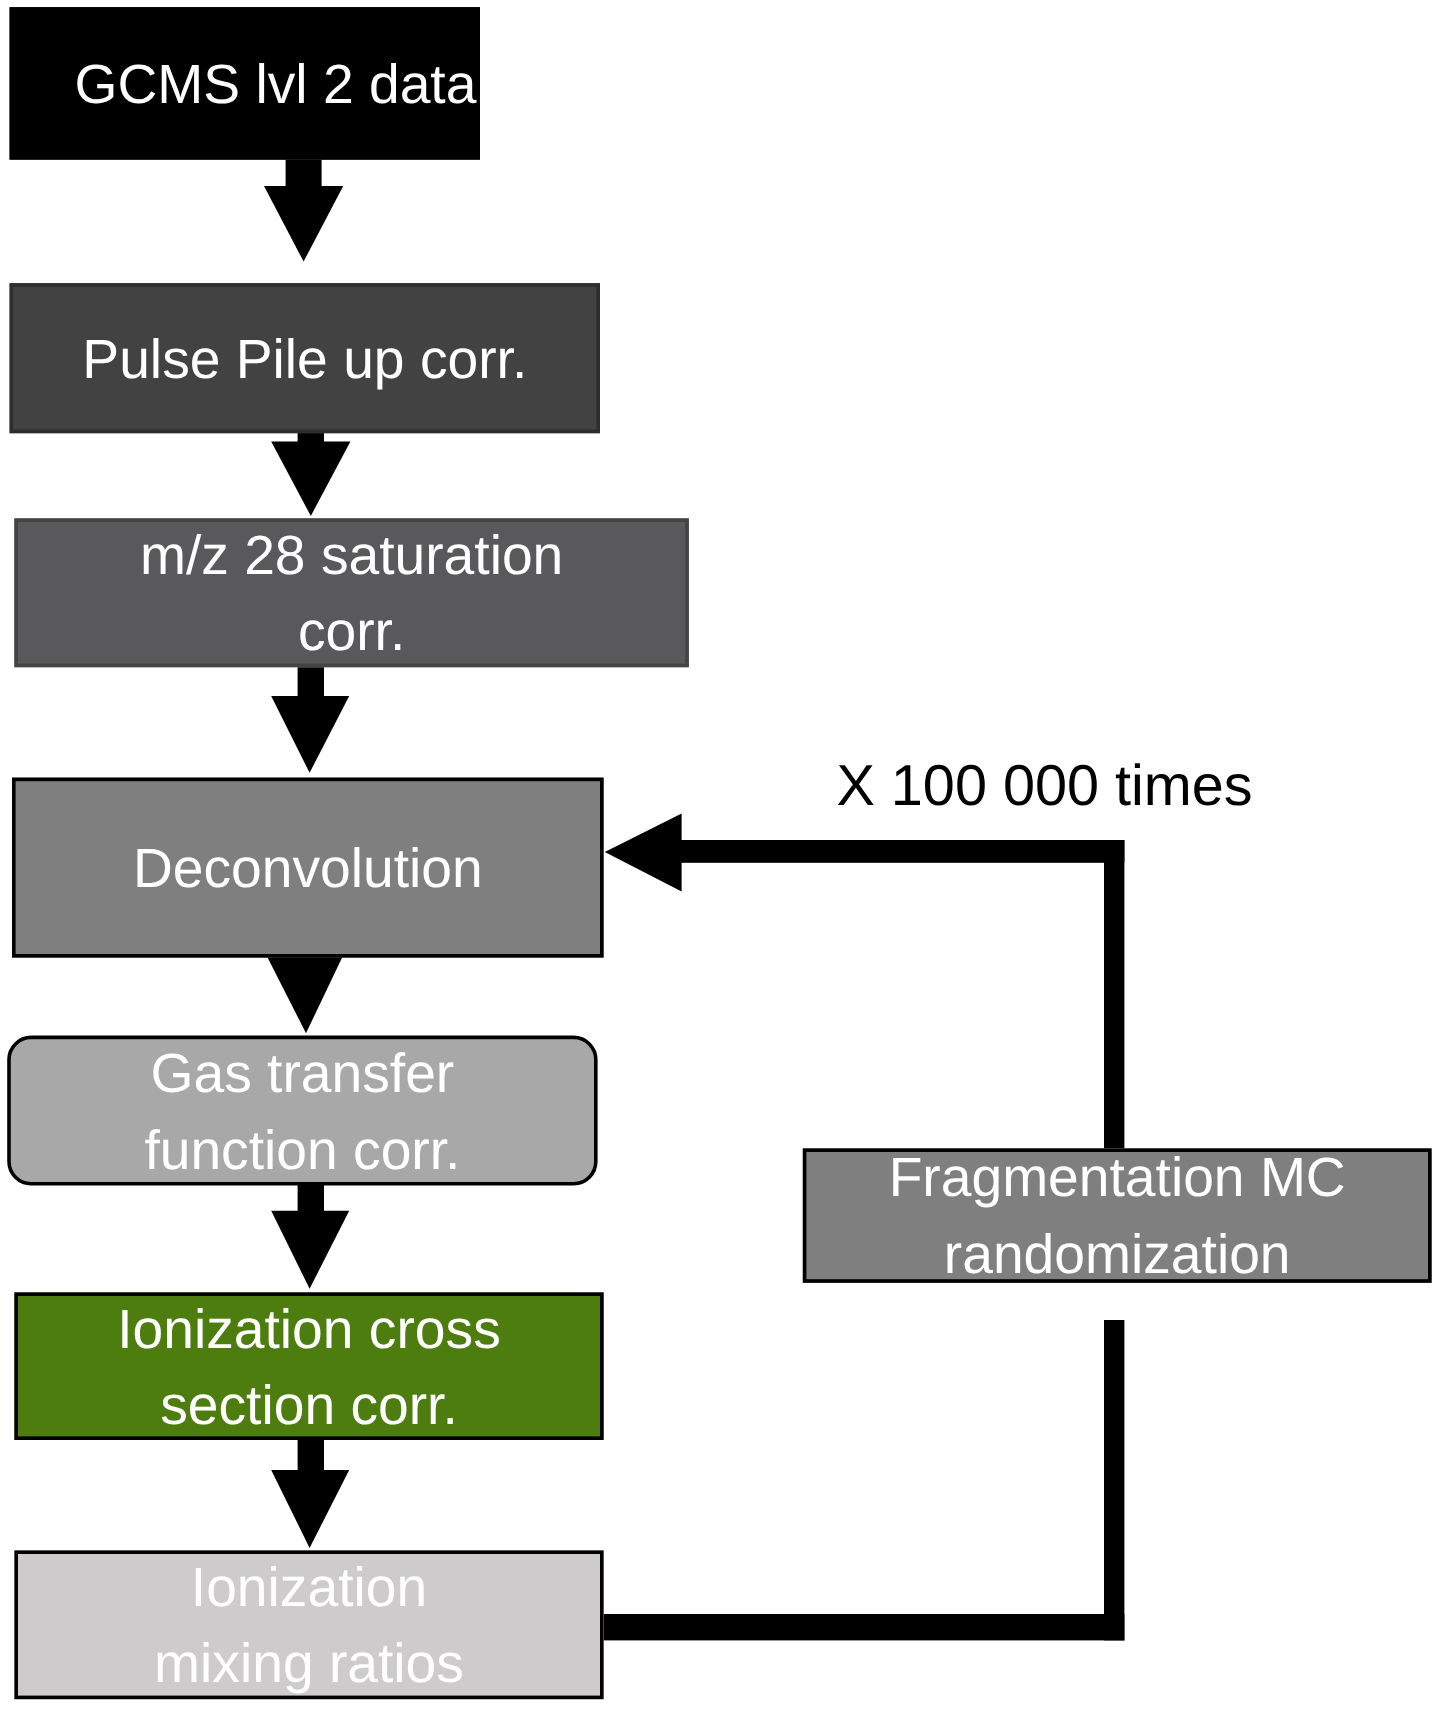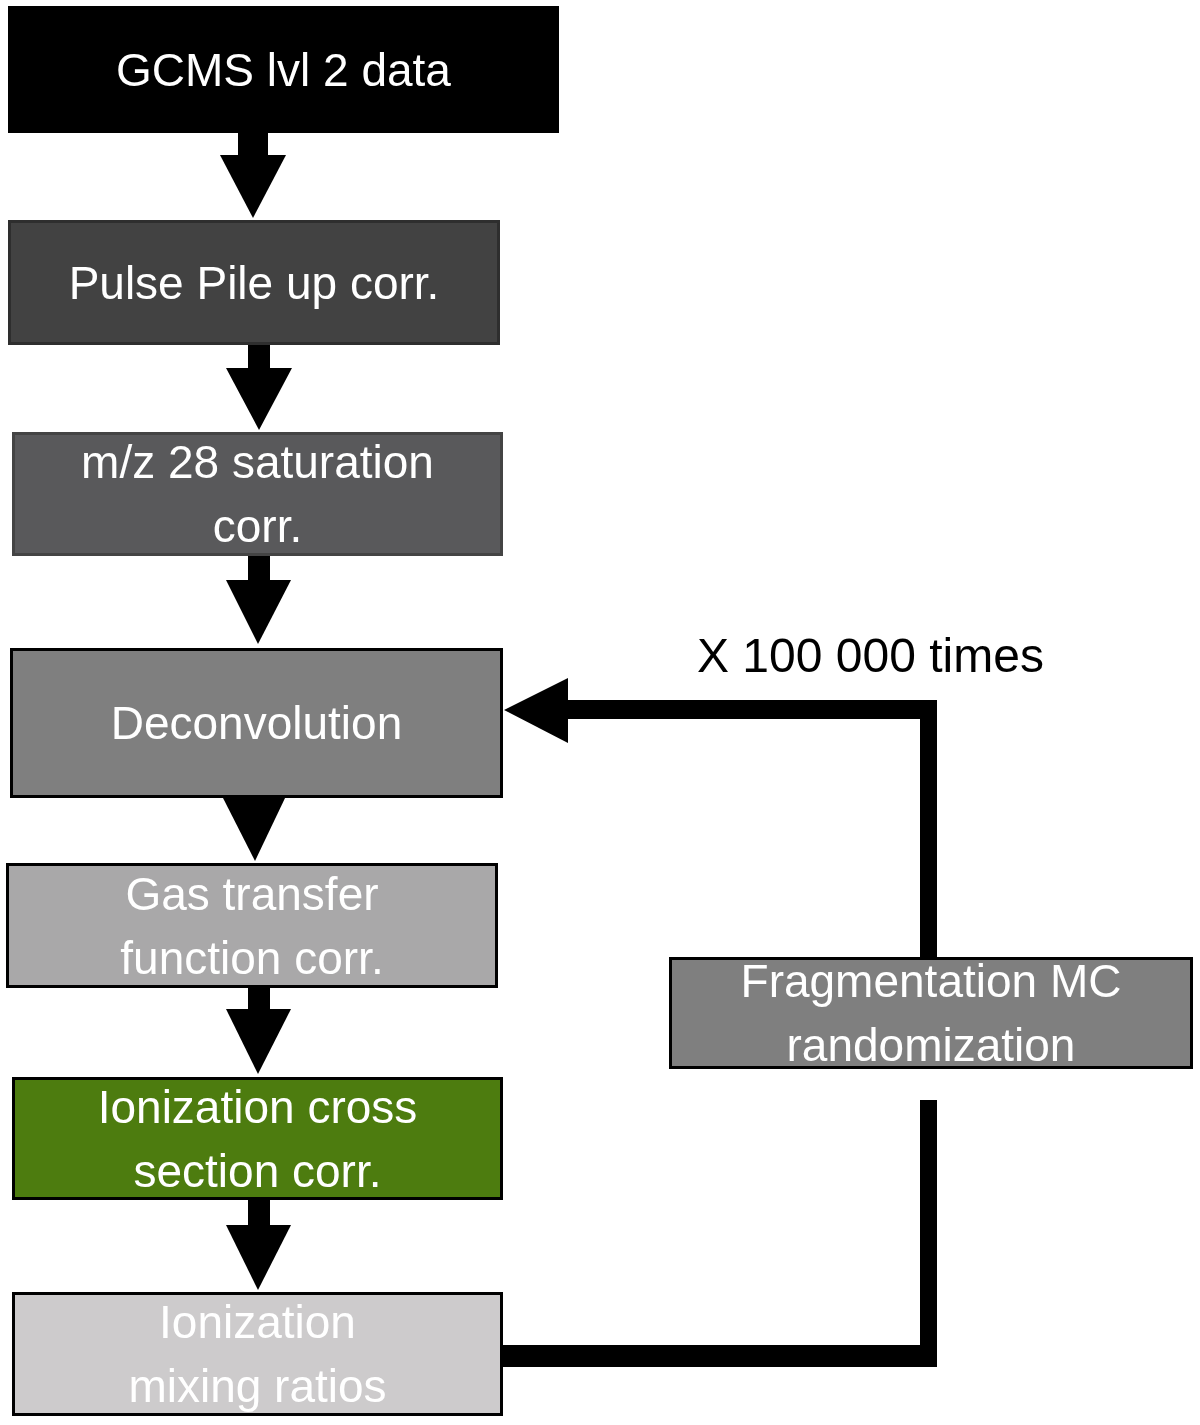--- a/index.html
+++ b/index.html
@@ -2,23 +2,23 @@
 <html><head>
 <meta charset="utf-8">
 <style>
   html, body { margin:0; padding:0; background:#ffffff; }
   body { width:1200px; height:1425px; position:relative; overflow:hidden;
          font-family:"Liberation Sans", "DejaVu Sans", sans-serif; }
   .box { position:absolute; box-sizing:border-box; display:flex; align-items:center;
          justify-content:center; text-align:center; color:#ffffff; font-size:46px;
          line-height:64px; border:3px solid #3a3a3a; overflow:visible; }
   .box span { display:block; white-space:pre-line; }
-  #b1 { left:8px; top:6px; width:551px; height:127px; background:#000000; border-color:#000; }
+  #b1 { left:8px; top:6px; width:392px; height:127px; background:#000000; border-color:#000;justify-content:flex-end; }
   #b2 { left:8px; top:220px; width:492px; height:125px; background:#424242; border-color:#2e2e2e; }
-  #b3 { left:12px; top:432px; width:491px; height:124px; background:#59595b; border-color:#444; }
+  #b3 { left:12px; top:432px; width:562px; height:124px; background:#59595b; border-color:#444; }
   #b4 { left:10px; top:648px; width:493px; height:150px; background:#7f7f7f; border-color:#000; }
   #b5 { left:6px; top:863px; width:492px; height:125px; background:#a9a8a9; border-color:#000; }
   #b6 { left:12px; top:1077px; width:491px; height:123px; background:#a9a8a9; border-color:#000; }
   #b7 { left:12px; top:1292px; width:491px; height:124px; background:#cdcbcc; border-color:#000; }
   #frag { left:669px; top:957px; width:524px; height:112px; background:#7f7f7f; border-color:#000; }
   #loop-label { position:absolute; left:697px; top:628px; font-size:48px; color:#000000; white-space:nowrap; }
   svg.overlay { position:absolute; left:0; top:0; }
 </style>
 </head>
 <body>
@@ -57,31 +57,31 @@
   <g>
     <rect x="920" y="700" width="17" height="257" fill="#000"></rect>
     <rect x="560" y="700" width="377" height="19" fill="#000"></rect>
     <polygon points="504,710 568,678 568,743" fill="#000"></polygon>
   </g>
 </svg>
 
 <div class="box" id="b1" style="background: rgb(0, 0, 0);">
   <span>GCMS lvl 2 data</span>
 </div>
-<div class="box" id="b2" style="background: rgb(66, 66, 66);">
+<div class="box" id="b2" style="background: rgb(66, 66, 66); margin-top: 16px;">
   <span>Pulse Pile up corr.</span>
 </div>
 <div class="box" id="b3" style="background: rgb(89, 89, 91);">
   <span>m/z 28 saturation
 corr.</span>
 </div>
 <div class="box" id="b4" style="background: rgb(127, 127, 127);">
   <span>Deconvolution</span>
 </div>
-<div class="box" id="b5" style="background: rgb(169, 168, 169);">
+<div class="box" id="b5" style="background: rgb(169, 168, 169); border-radius: 20px;">
   <span>Gas transfer
 function corr.</span>
 </div>
 <div class="box" id="b6" style="background: #4d7c0f;">
   <span>Ionization cross
 section corr.</span>
 </div>
 <div class="box" id="b7" style="background: rgb(205, 203, 204);">
   <span>Ionization
 mixing ratios</span>

